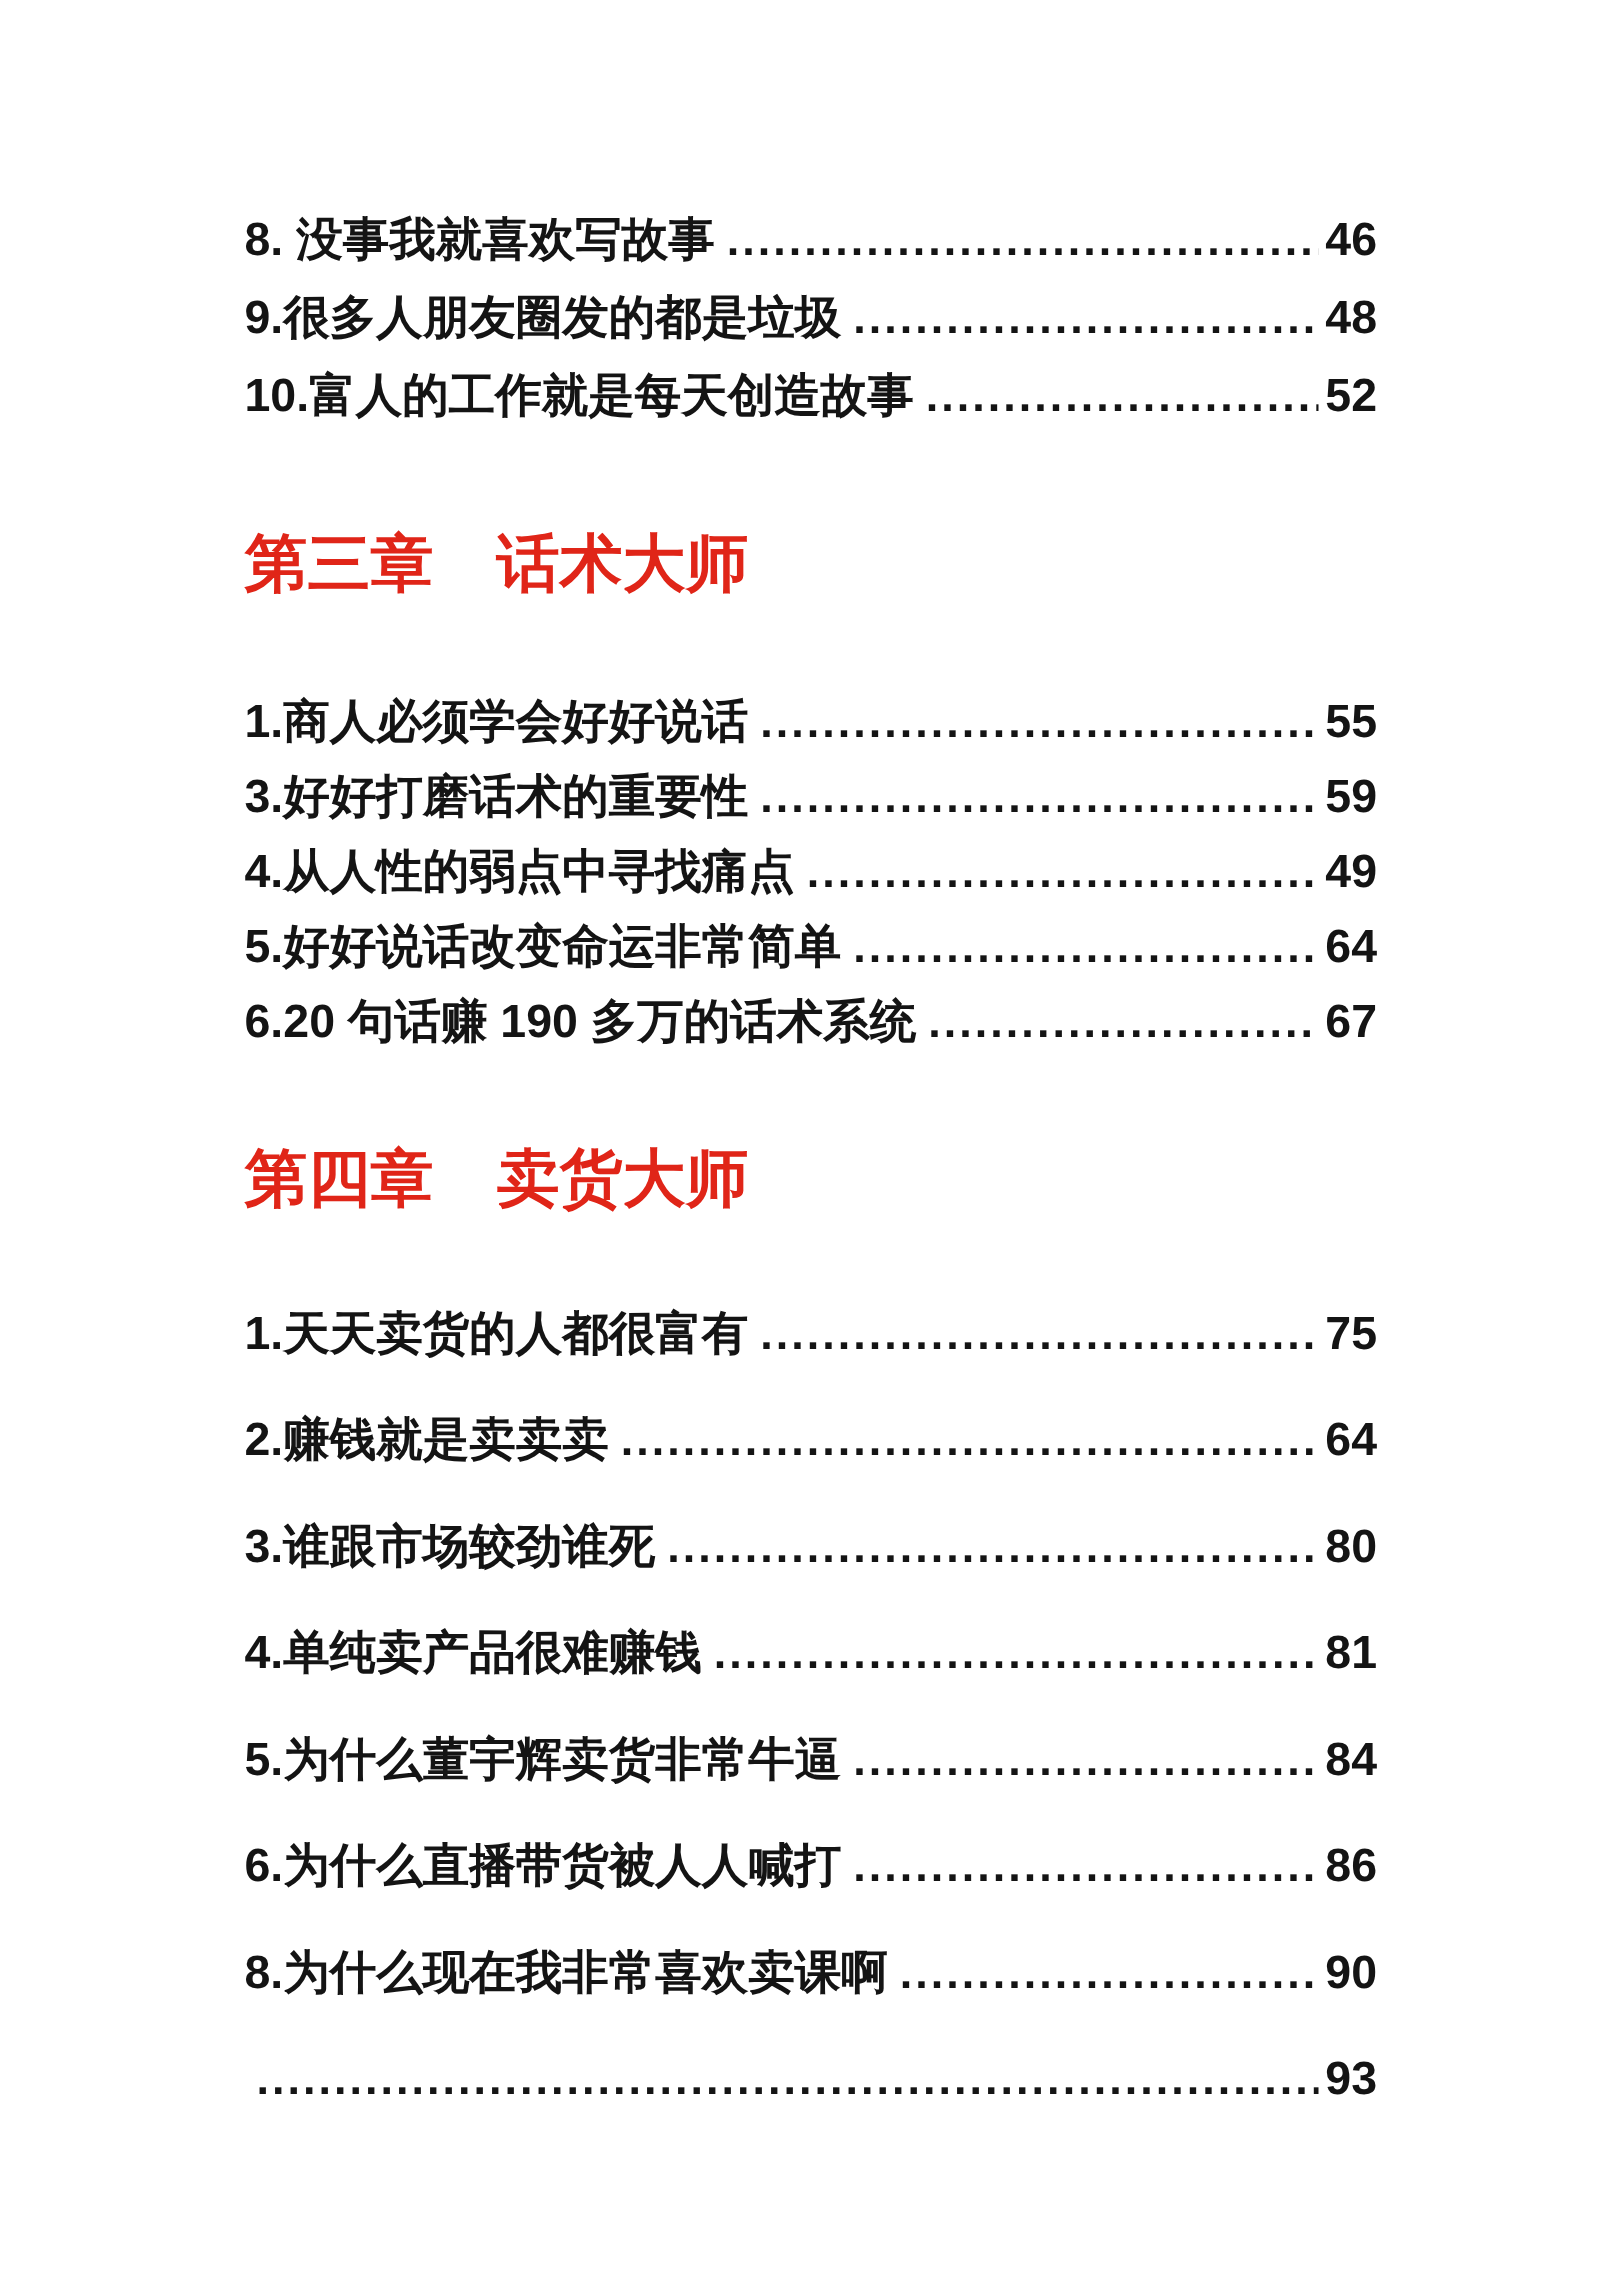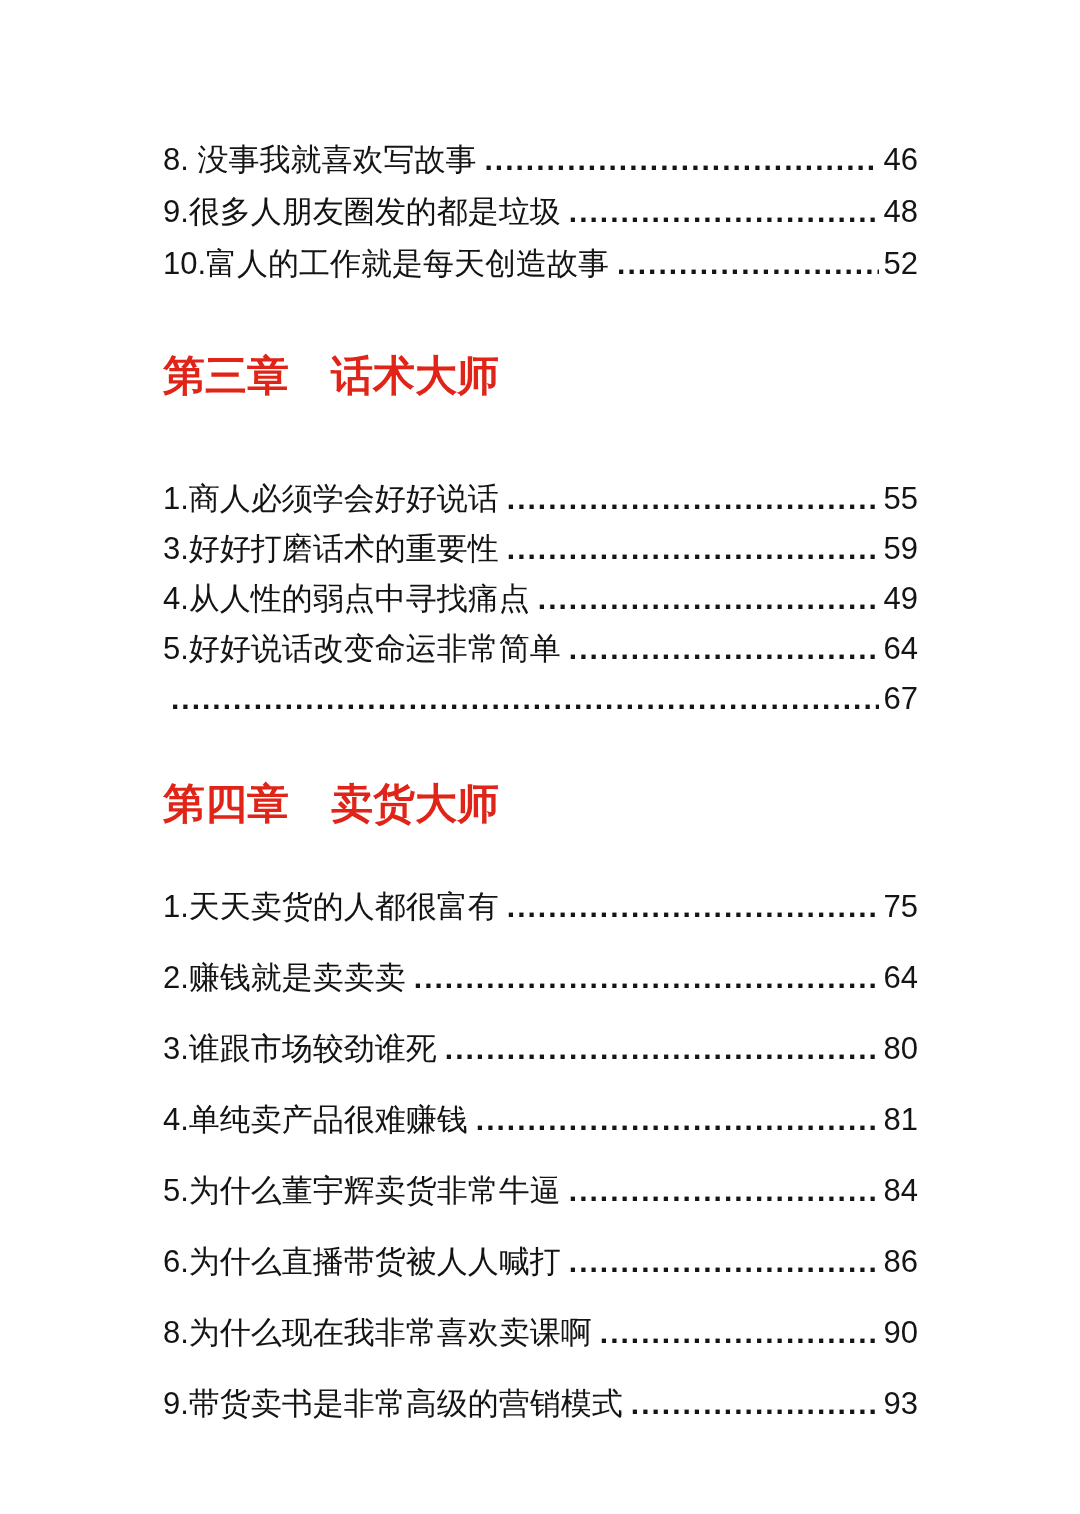--- a/index.html
+++ b/index.html
@@ -17,21 +17,21 @@
     background: var(--bg, #ffffff);
     padding: 134px 162px 0 163px;
     overflow: hidden;
   }
   .toc-row {
     display: flex;
     align-items: flex-start;
     height: 52px;
     line-height: 52px;
     font-size: 31px;
-    font-weight: 400;
+    font-weight: 700;
     white-space: nowrap;
   }
   .sec-b .toc-row { height: 50px; line-height: 50px; }
   .sec-c .toc-row { height: 51px; line-height: 51px; margin-top: 20px; }
   .toc-label { flex: 0 0 auto; }
   .leader {
     flex: 1 1 auto;
     min-width: 0;
     overflow: hidden;
     white-space: nowrap;
@@ -46,21 +46,21 @@
   .toc-page { flex: 0 0 auto; }
   .chapter-heading {
     height: 60px;
     line-height: 60px;
     font-size: 42px;
     font-weight: 800;
     color: var(--accent, #e02518);
     white-space: nowrap;
   }
   .heading-ch3 { margin-top: 56px; }
-  .sec-b { margin-top: 68px; }
+  .sec-b { margin-top: 50px; }
   .heading-ch4 { margin-top: 50px; }
   .sec-c { margin-top: 47px; }
 </style>
 </head>
 <body>
 
 <div class="page">
 
   <div class="toc-section sec-a">
     <div class="toc-row">
@@ -97,20 +97,21 @@
       <span class="toc-label">4.从人性的弱点中寻找痛点</span>
       <span class="leader"></span>
       <span class="toc-page">49</span>
     </div>
     <div class="toc-row">
       <span class="toc-label">5.好好说话改变命运非常简单</span>
       <span class="leader"></span>
       <span class="toc-page">64</span>
     </div>
     <div class="toc-row">
+      <span class="toc-label">6.20 句话赚 190 多万的话术系统</span>
       <span class="leader"></span>
       <span class="toc-page">67</span>
     </div>
   </div>
 
   <h2 class="chapter-heading heading-ch4">第四章　卖货大师</h2>
 
   <div class="toc-section sec-c">
     <div class="toc-row">
       <span class="toc-label">1.天天卖货的人都很富有</span>
@@ -141,19 +142,18 @@
       <span class="toc-label">6.为什么直播带货被人人喊打</span>
       <span class="leader"></span>
       <span class="toc-page">86</span>
     </div>
     <div class="toc-row">
       <span class="toc-label">8.为什么现在我非常喜欢卖课啊</span>
       <span class="leader"></span>
       <span class="toc-page">90</span>
     </div>
     <div class="toc-row">
-      <span class="toc-label">9.带货卖书是非常高级的营销模式</span>
       <span class="leader"></span>
       <span class="toc-page">93</span>
     </div>
   </div>
 
 </div>
 
 </body></html>

